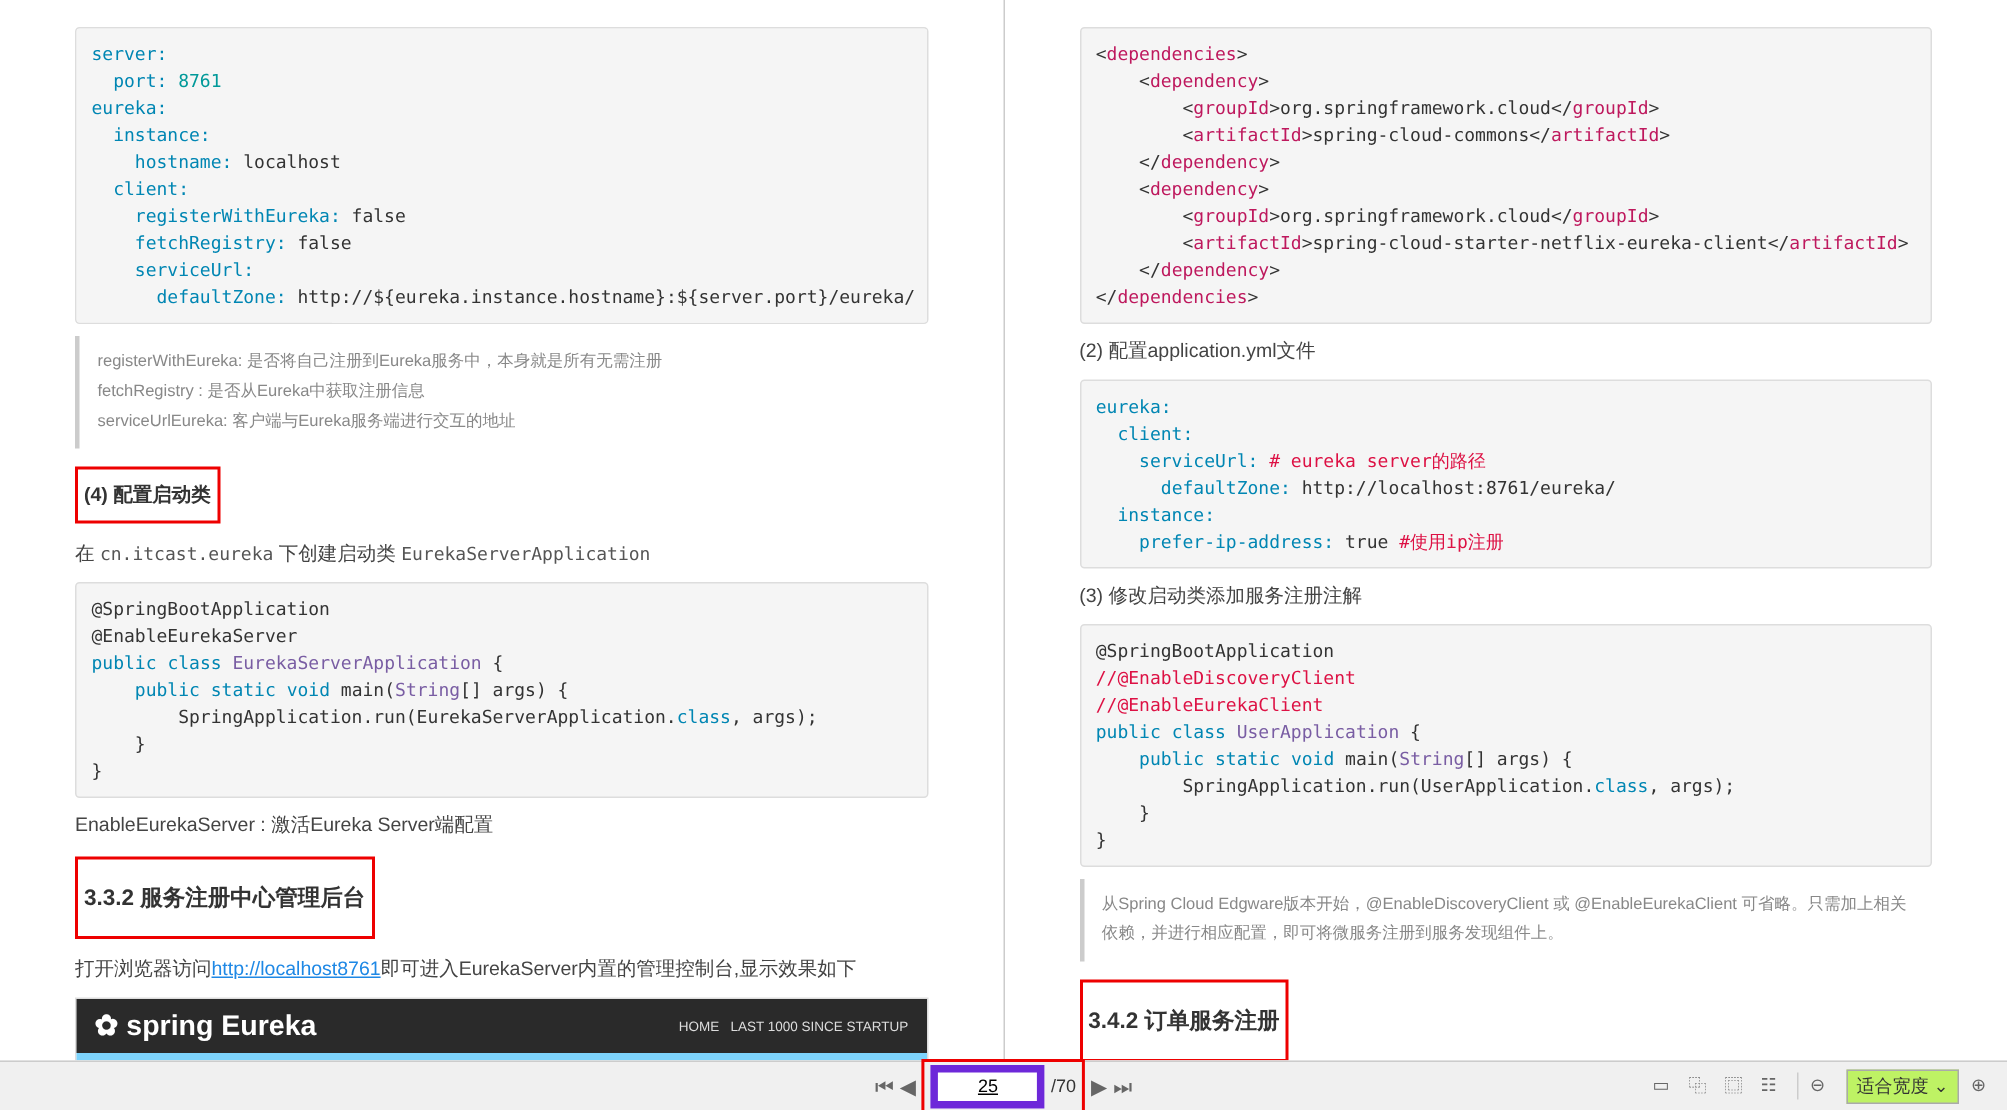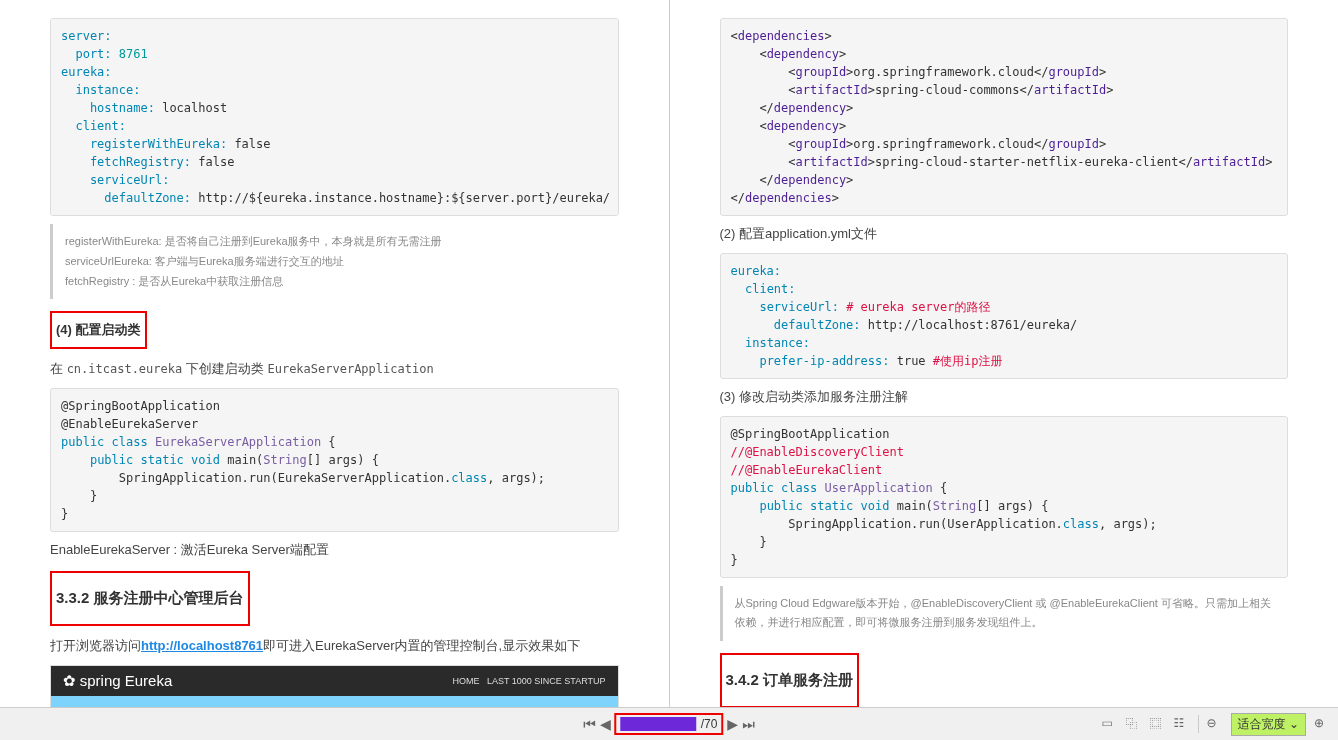--- a/index.html
+++ b/index.html
@@ -2,43 +2,43 @@
 <html><head>
 <meta charset="utf-8">
 <style>
 * { margin: 0; padding: 0; box-sizing: border-box; }
 body { font-family: "Microsoft YaHei", Arial, sans-serif; font-size: 13px; background: #fff; color: #333; }
 .viewer { display: flex; height: 707px; overflow: hidden; }
 .page { flex: 1; padding: 10px 50px; overflow-y: hidden; position: relative; }
 .page-left { border-right: 1px solid #ccc; }
 .code-block { background: #f5f5f5; border: 1px solid #ddd; border-radius: 3px; padding: 8px 10px; font-family: Consolas, Monaco, monospace; font-size: 12px; line-height: 1.5; white-space: pre; margin: 8px 0; overflow-x: auto; }
 .code-block .kw { color: #0086b3; }
-.code-block .tag { color: #4c1d95; }
+.code-block .tag { color: #be185d; }
 .code-block .num { color: #099; }
 .code-block .cls { color: #795da3; }
 .code-block .cmt { color: #d14; }
 .quote { border-left: 3px solid #ccc; padding: 8px 12px; margin: 8px 0; color: #888; font-size: 11px; line-height: 1.8; }
 .red-box { border: 2px solid #e00; display: inline-block; padding: 8px 4px; margin: 4px 0; }
 .body-text { font-size: 13px; line-height: 1.6; margin: 6px 0; color: #444; }
 .body-text .code-inline { font-family: Consolas, monospace; font-size: 12px; color: #555; }
 .heading { font-size: 15px; font-weight: bold; margin: 8px 0; }
-.link { color: #1e88e5; text-decoration: underline; font-weight: bold; }
+.link { color: #1e88e5; text-decoration: underline; }
 .eureka-panel { border: 1px solid #ddd; margin-top: 8px; font-size: 10px; }
 .eureka-header { background: #2a2a2a; color: #fff; display: flex; align-items: center; padding: 6px 12px; }
-.eureka-logo { font-size: 15px; font-weight: normal; }
+.eureka-logo { font-size: 19px; font-weight: bold; }
 .eureka-nav { margin-left: auto; font-size: 9px; color: #ddd; }
 .eureka-body { padding: 10px 14px; background: #7dd3fc; }
 .sys-status { font-size: 12px; font-weight: bold; margin-bottom: 6px; color: #333; }
 .eureka-table { display: flex; gap: 30px; font-size: 9px; color: #666; }
 .eureka-col { flex: 1; }
 .eureka-row { display: flex; border-bottom: 1px dotted #eee; padding: 3px 0; }
 .toolbar { position: fixed; bottom: 0; left: 0; right: 0; height: 33px; background: #f0f0f0; border-top: 1px solid #ccc; display: flex; align-items: center; padding: 0 8px; font-size: 12px; }
 .toolbar .nav-btns { position: absolute; left: 50%; transform: translateX(-50%); display: flex; align-items: center; gap: 4px; }
 .toolbar .arrow { color: #666; cursor: pointer; font-size: 14px; user-select: none; }
-.toolbar .page-input { width: 76px; height: 14px; text-align: center; border: 7px solid #6d28d9; font-size: 12px; text-decoration: underline; }
+.toolbar .page-input { width: 76px; height: 29px; text-align: center; border: 5px solid #6d28d9; font-size: 12px; text-decoration: underline; }
 .toolbar .page-box { border: 2px solid #e00; padding: 2px 4px; display: flex; align-items: center; gap: 4px; }
 .toolbar .right { margin-left: auto; display: flex; align-items: center; gap: 8px; }
 .toolbar .icon { width: 16px; height: 16px; display: inline-block; color: #666; }
 .toolbar .zoom-select { border: 1px solid #aaa; padding: 2px 6px; background: #bef264; font-size: 12px; }
 .toolbar .sep { border-left: 1px solid #ccc; height: 18px; }
 </style>
 </head>
 <body>
 
 <div class="viewer">
@@ -49,22 +49,22 @@
 <span class="kw">eureka:</span>
 <span class="kw">  instance:</span>
 <span class="kw">    hostname: </span><span class="">localhost</span>
 <span class="kw">  client:</span>
 <span class="kw">    registerWithEureka: </span><span class="">false</span>
 <span class="kw">    fetchRegistry: </span><span class="">false</span>
 <span class="kw">    serviceUrl:</span>
 <span class="kw">      defaultZone: </span><span class="">http://${eureka.instance.hostname}:${server.port}/eureka/</span></div>
     <div class="quote" id="left-quote1">
         <div>registerWithEureka:  是否将自己注册到Eureka服务中，本身就是所有无需注册</div>
+        <div>fetchRegistry : 是否从Eureka中获取注册信息</div>
         <div>serviceUrlEureka: 客户端与Eureka服务端进行交互的地址</div>
-        <div>fetchRegistry : 是否从Eureka中获取注册信息</div>
       </div>
     <div class="red-box"><b>(4) 配置启动类</b></div>
     <div class="body-text">
       <span>在 </span><span class="code-inline">cn.itcast.eureka</span><span> 下创建启动类 </span><span class="code-inline">EurekaServerApplication</span>
     </div>
     <div class="code-block" id="left-code2">@SpringBootApplication
 @EnableEurekaServer
 <span class="kw">public</span> <span class="kw">class</span> <span class="cls">EurekaServerApplication</span> {
     <span class="kw">public</span> <span class="kw">static</span> <span class="kw">void</span> main(<span class="cls">String</span>[] args) {
         SpringApplication.run(EurekaServerApplication.<span class="kw">class</span>, args);

